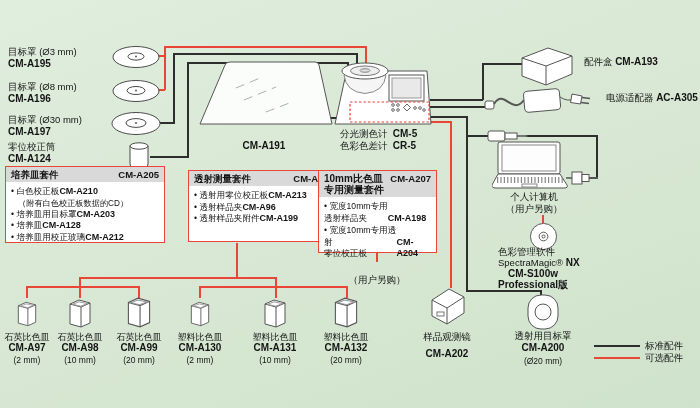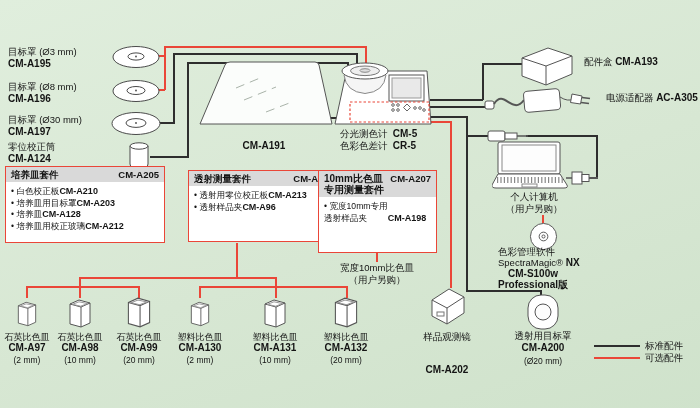--- a/index.html
+++ b/index.html
@@ -244,20 +244,21 @@
   <div class="kit" style="left:5px;top:166px;width:160px;height:77px">
     <div class="hd">
       <span>培养皿套件</span>
       <span class="kc">CM-A205</span>
     </div>
     <div class="bd">
       <div class="row">
           <span class="nm">白色校正板</span>
           <span class="kd">CM-A210</span>
         </div>
+      <div class="note">（附有白色校正板数据的CD）</div>
       <div class="row">
           <span class="nm">培养皿用目标罩</span>
           <span class="kd">CM-A203</span>
         </div>
       <div class="row">
           <span class="nm">培养皿</span>
           <span class="kd">CM-A128</span>
         </div>
       <div class="row">
           <span class="nm">培养皿用校正玻璃</span>
@@ -272,40 +273,48 @@
       <span class="kc">CM-A206</span>
     </div>
     <div class="bd">
       <div class="row">
           <span class="nm">透射用零位校正板</span>
           <span class="kd">CM-A213</span>
         </div>
       <div class="row">
           <span class="nm">透射样品夹</span>
           <span class="kd">CM-A96</span>
+        </div>
+      <div class="row">
+          <span class="nm">透射样品夹附件</span>
+          <span class="kd">CM-A199</span>
         </div>
     </div>
   </div>
 
   <div class="kit" style="left:318px;top:170px;width:119px;height:83px">
     <div class="hd" style="align-items:flex-start">
       <span class="pre" style="font-size:10px;line-height:11px">10mm比色皿
 专用测量套件</span>
       <span class="kc">CM-A207</span>
     </div>
     <div class="bd">
       <div class="row two">
           <span class="nm">宽度10mm专用
 透射样品夹</span>
           <span class="kd">CM-A198</span>
         </div>
-    </div>
-  </div>
-
-  <div class="t ctr" style="left:322px;top:262px;width:110px">宽度10mm比色皿</div>
+      <div class="row two">
+          <span class="nm">宽度10mm专用透射
+零位校正板</span>
+          <span class="kd">CM-A204</span>
+        </div>
+    </div>
+  </div>
+
   <div class="t ctr" style="left:322px;top:274px;width:110px">（用户另购）</div>
 
   <div class="t ctr" style="left:-3px;top:331px;width:60px;font-size:9px">石英比色皿</div>
   <div class="t c ctr" style="left:-3px;top:342px;width:60px">CM-A97</div>
   <div class="t ctr sm" style="left:-3px;top:354px;width:60px">(2 mm)</div>
 
   <div class="t ctr" style="left:50px;top:331px;width:60px;font-size:9px">石英比色皿</div>
   <div class="t c ctr" style="left:50px;top:342px;width:60px">CM-A98</div>
   <div class="t ctr sm" style="left:50px;top:354px;width:60px">(10 mm)</div>
 
@@ -319,21 +328,21 @@
 
   <div class="t ctr" style="left:245px;top:331px;width:60px;font-size:9px">塑料比色皿</div>
   <div class="t c ctr" style="left:245px;top:342px;width:60px">CM-A131</div>
   <div class="t ctr sm" style="left:245px;top:354px;width:60px">(10 mm)</div>
 
   <div class="t ctr" style="left:316px;top:331px;width:60px;font-size:9px">塑料比色皿</div>
   <div class="t c ctr" style="left:316px;top:342px;width:60px">CM-A132</div>
   <div class="t ctr sm" style="left:316px;top:354px;width:60px">(20 mm)</div>
 
   <div class="t ctr" style="left:412px;top:331px;width:70px">样品观测镜</div>
-  <div class="t c ctr" style="left:412px;top:364px;width:70px">CM-A202</div>
+  <div class="t c ctr" style="left:412px;top:348px;width:70px">CM-A202</div>
 
   <div class="t ctr" style="left:503px;top:330px;width:80px">透射用目标罩</div>
   <div class="t c ctr" style="left:503px;top:342px;width:80px">CM-A200</div>
   <div class="t ctr sm" style="left:503px;top:355px;width:80px">(Ø20 mm)</div>
 
   <div class="ln h" style="left:594px;top:345px;width:46px"></div>
   <div class="t" style="left:645px;top:340px">标准配件</div>
   <div class="ln r h" style="left:594px;top:357px;width:46px"></div>
   <div class="t" style="left:645px;top:352px">可选配件</div>
 

